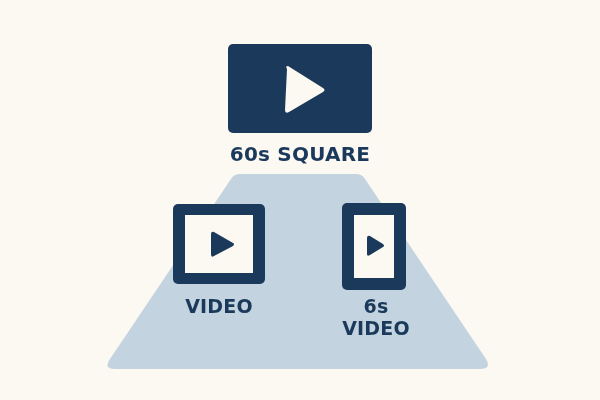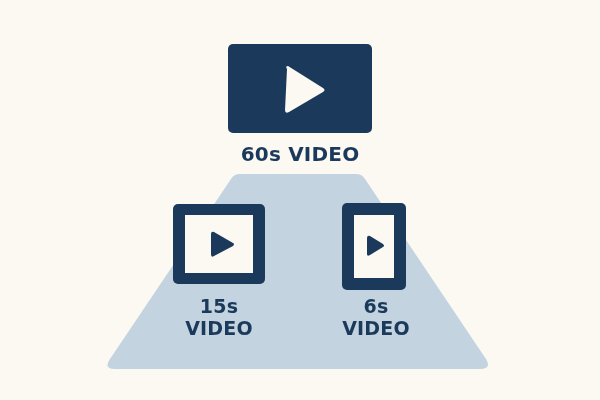--- a/index.html
+++ b/index.html
@@ -40,30 +40,29 @@
 <div class="stage">
   <svg class="bg-shape" width="600" height="400">
     <path d="M240,174 L356,174 Q362,174 365,179 L486,359 Q492,369 480,369 L115,369 Q103,369 110,359 L231,179 Q234,174 240,174 Z" fill="#c3d4e0"></path>
   </svg>
 
   <div class="big-video">
     <svg width="144" height="89">
       <path d="M59,25 Q57,22 60,22 L95,44 Q98,46 95,48 L61,68 Q57,70 57,66 Z" fill="#fcf8f2"></path>
     </svg>
   </div>
-  <div class="label label-main">60s VIDEO</div>
+  <div class="label label-main">60s SQUARE</div>
 
   <div class="frame frame-sq">
     <div class="inner"></div>
     <svg width="92" height="80">
       <path d="M38,30 Q38,27 41,28 L60,39 Q62,40 60,42 L41,52 Q38,54 38,50 Z" fill="#1b3a5b"></path>
     </svg>
   </div>
   <div class="label label-sq">
-    <span class="line">15s</span>
     <span class="line">VIDEO</span>
   </div>
 
   <div class="frame frame-vt">
     <div class="inner"></div>
     <svg width="64" height="87">
       <path d="M25,35 Q25,32 28,33 L41,41 Q43,43 41,44 L28,52 Q25,54 25,51 Z" fill="#1b3a5b"></path>
     </svg>
   </div>
   <div class="label label-vt">

